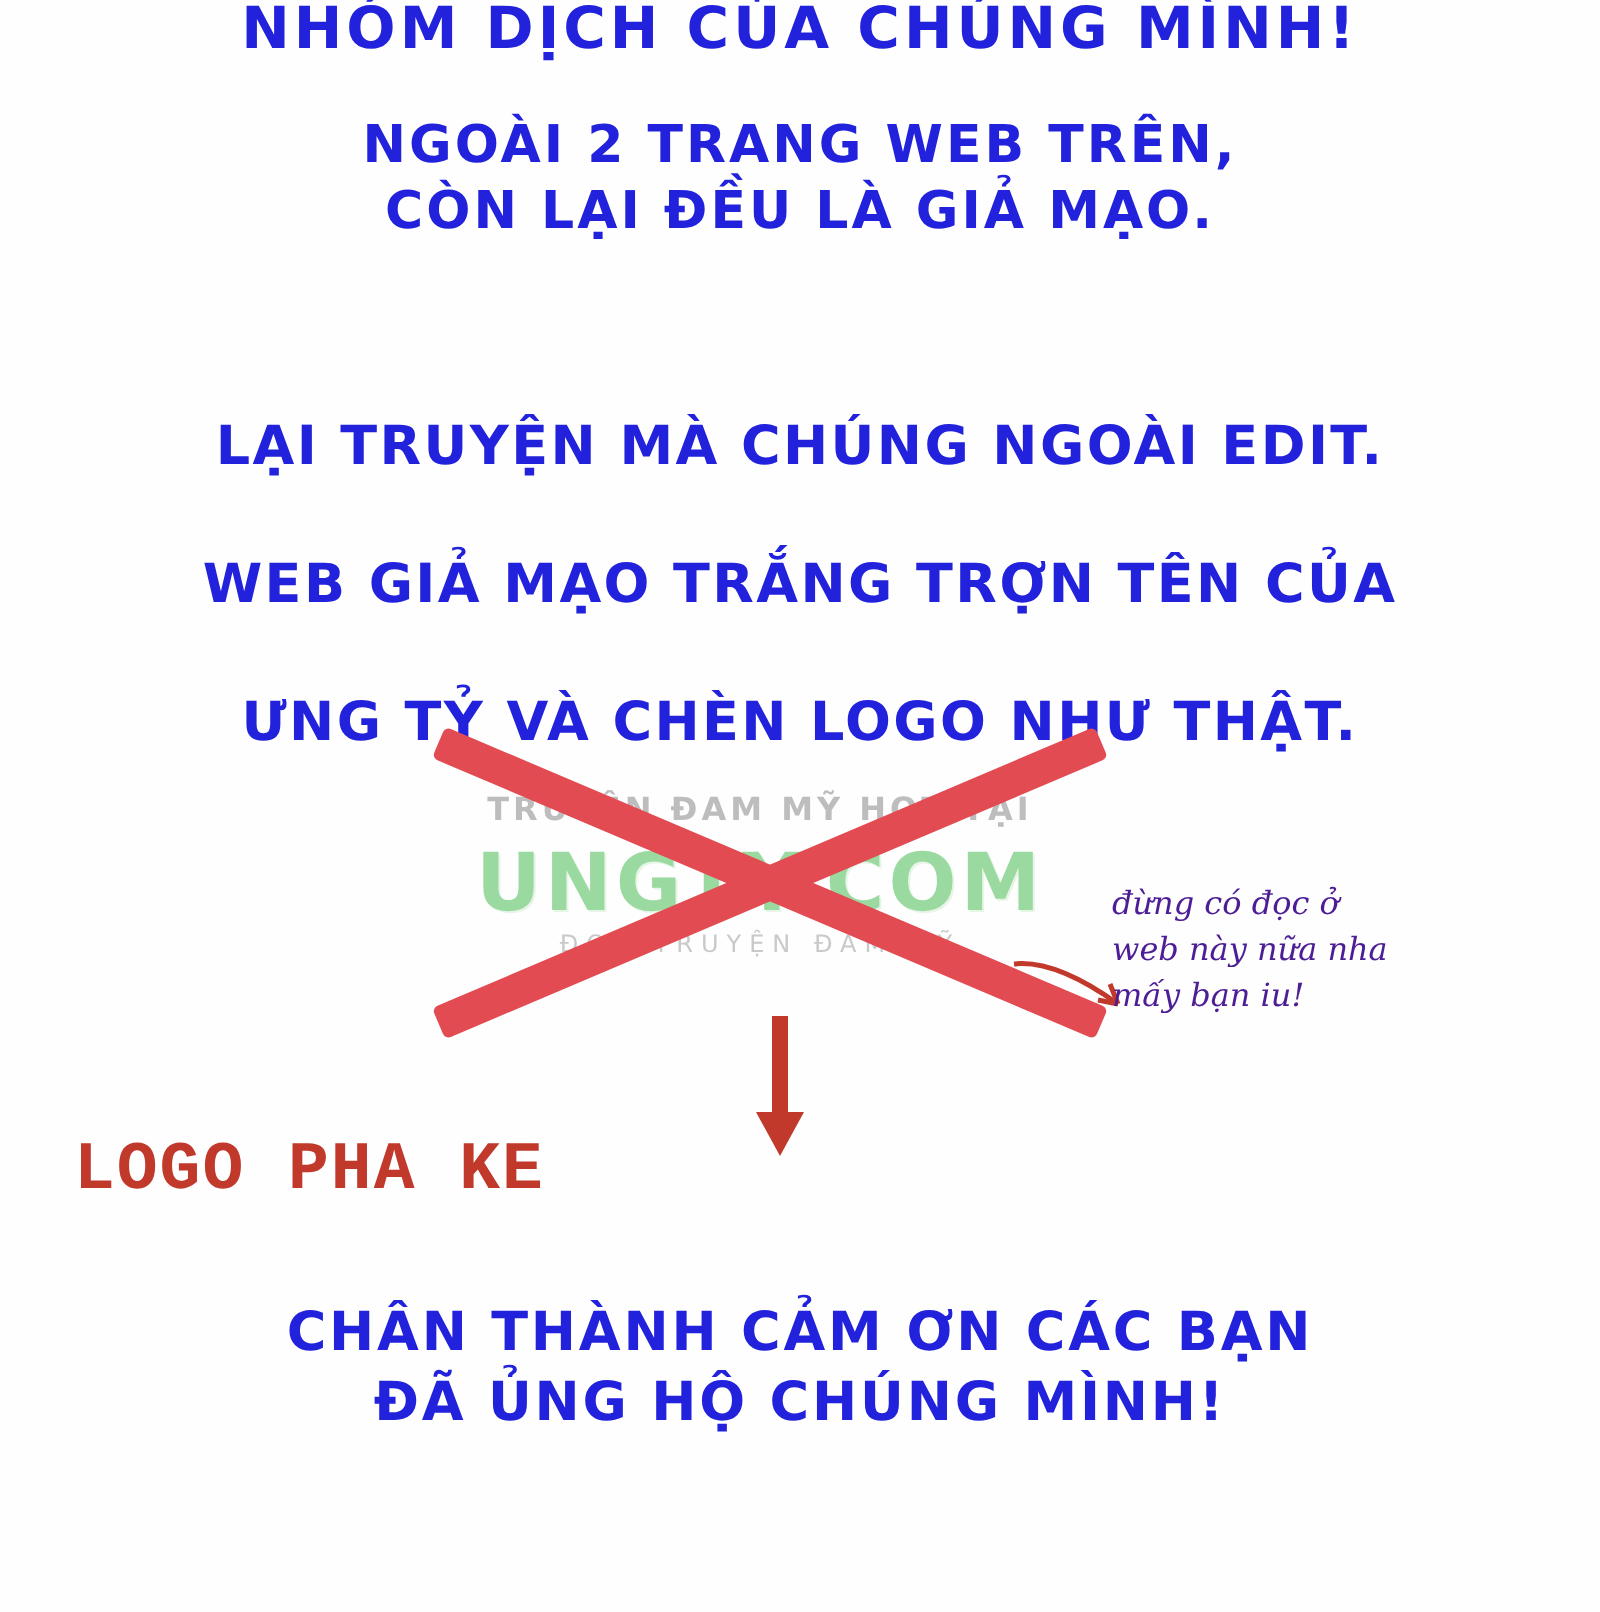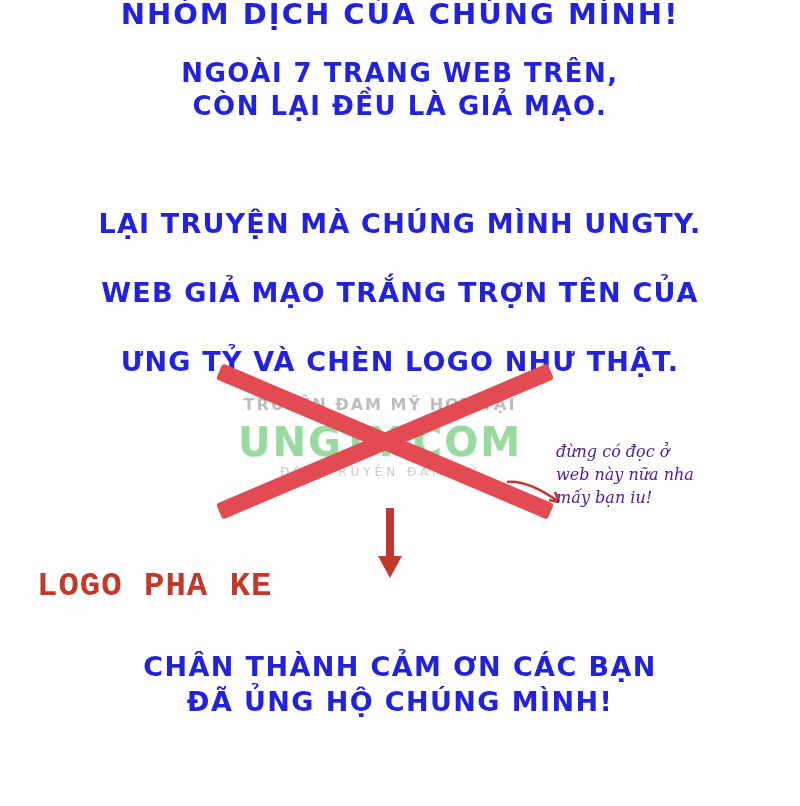--- a/index.html
+++ b/index.html
@@ -193,25 +193,25 @@
     letter-spacing: 1.4px;
   }
 </style>
 </head>
 <body>
 
 <div class="page">
 
   <div class="block" id="headline">NHÓM DỊCH CỦA CHÚNG MÌNH!</div>
 
-  <div class="block" id="para1">NGOÀI 7 TRANG WEB TRÊN,
+  <div class="block" id="para1">NGOÀI 2 TRANG WEB TRÊN,
 CÒN LẠI ĐỀU LÀ GIẢ MẠO.</div>
 
   <div class="block" id="para2">
-    <div>LẠI TRUYỆN MÀ CHÚNG MÌNH UNGTY.</div>
+    <div>LẠI TRUYỆN MÀ CHÚNG NGOÀI EDIT.</div>
     <div>WEB GIẢ MẠO TRẮNG TRỢN TÊN CỦA</div>
     <div>ƯNG TỶ VÀ CHÈN LOGO NHƯ THẬT.</div>
   </div>
 
   <div class="logo-area">
     <div class="logo-top">TRUYỆN ĐAM MỸ HOT TẠI</div>
     <div class="logo-main">UNGTY.COM</div>
     <div class="logo-sub">ĐỌC TRUYỆN ĐAM MỸ</div>
   </div>
 

